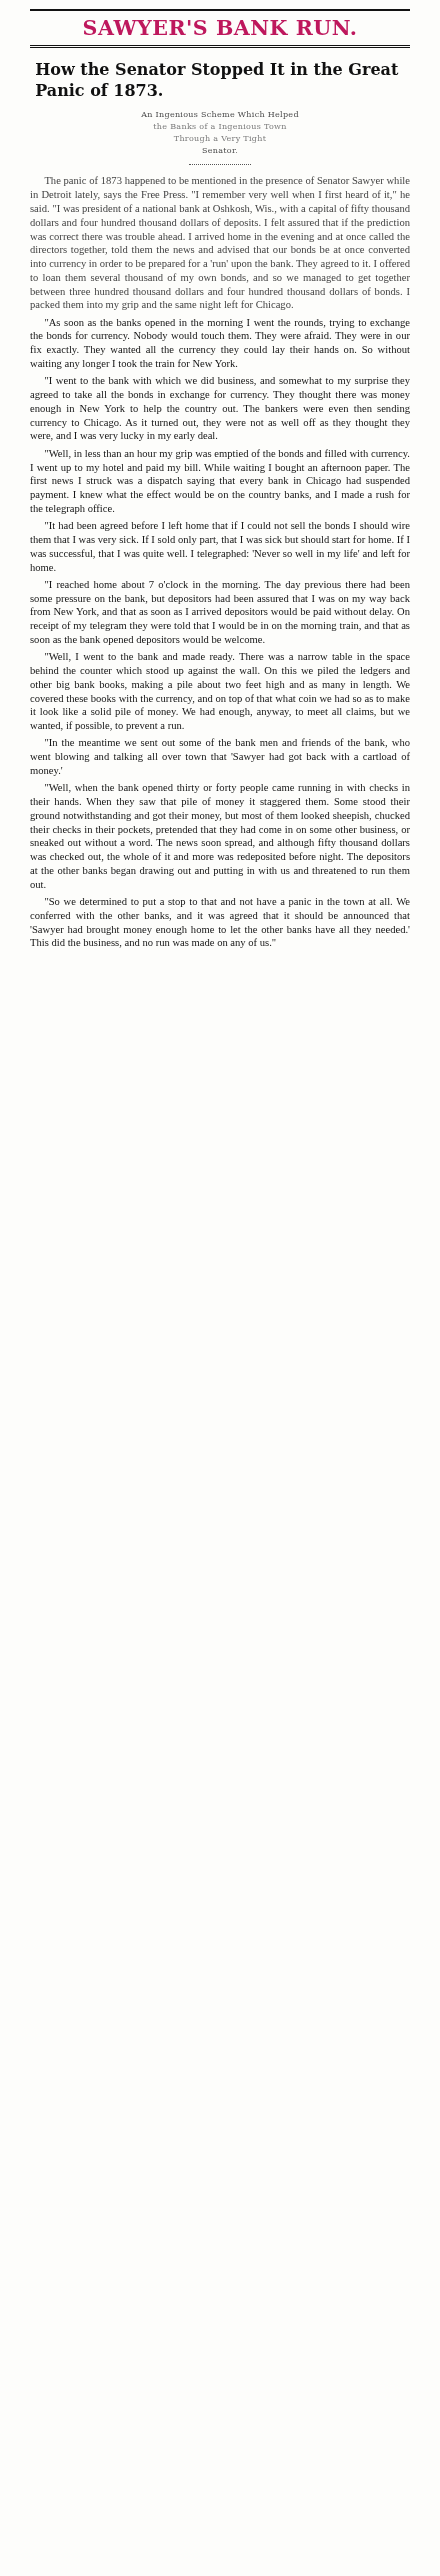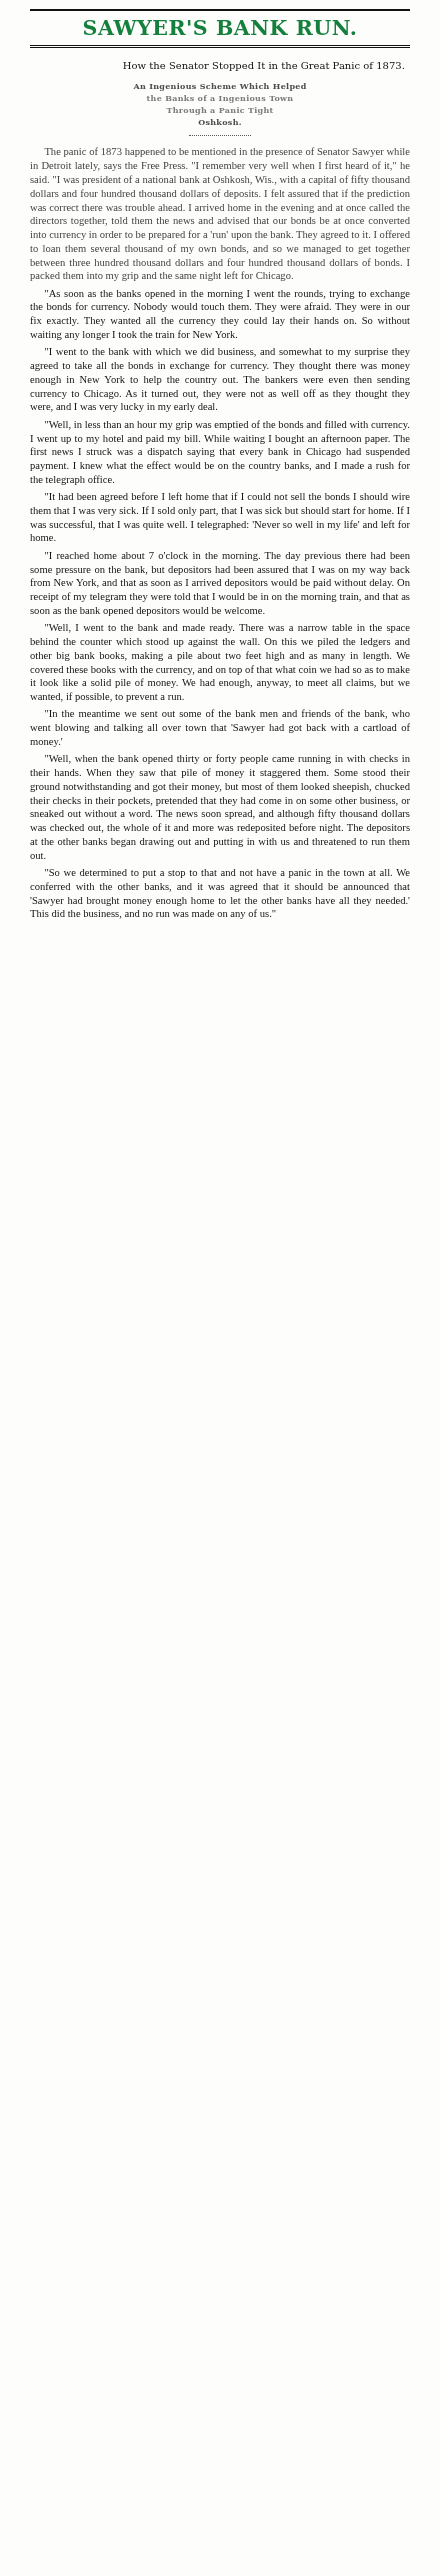--- a/index.html
+++ b/index.html
@@ -24,43 +24,43 @@
     border-bottom: 0.5px solid #121212;
     height: 0;
     margin: 0 0 7.2px 0;
   }
   .headline {
     text-align: center;
     font-family: "DejaVu Serif", serif;
     font-weight: bold;
     font-size: 20.6px;
     letter-spacing: 0.5px;
-    color: #15803d;
+    color: #be185d;
     margin: 2.1px 0 5.2px 0;
     line-height: 1.05;
   }
   .rule-under-headline {
     border-top: 0.5px solid #121212;
     border-bottom: 1.5px solid #121212;
     height: 1px;
     margin: 0 0 10.3px 0;
   }
   .subhead {
-    text-align: right;
+    text-align: left;
     font-family: "DejaVu Serif", serif;
-    font-weight: normal;
-    font-size: 10px;
+    font-weight: bold;
+    font-size: 16px;
     color: #111111;
     line-height: 1.32;
     margin: 0 5.2px 8.2px 5.2px;
   }
   .deck {
     text-align: center;
     font-family: "DejaVu Serif", serif;
-    font-weight: bold;
+    font-weight: normal;
     font-size: 8px;
     color: #4b4b4b;
     line-height: 1.5;
     letter-spacing: 0.3px;
     margin: 0 20.6px 5.2px 20.6px;
   }
   .deck .faded {
     color: #7b7b7b;
   }
   .dot-rule {
@@ -96,22 +96,22 @@
 
   <h1 class="headline">SAWYER'S BANK RUN.</h1>
 
   <div class="rule-under-headline"></div>
 
   <h2 class="subhead">How the Senator Stopped It in the Great Panic of 1873.</h2>
 
   <div class="deck">
     <div>An Ingenious Scheme Which Helped</div>
     <div class="faded">the Banks of a Ingenious Town</div>
-    <div class="faded">Through a Panic Tight</div>
-    <div>Oshkosh.</div>
+    <div class="faded">Through a Very Tight</div>
+    <div>Senator.</div>
   </div>
 
   <div class="dot-rule"></div>
 
   <div class="body-text">
     <p class="faintish">The panic of 1873 happened to be mentioned in the presence of Senator Sawyer while in Detroit lately, says the Free Press. "I remember very well when I first heard of it," he said. "I was president of a national bank at Oshkosh, Wis., with a capital of fifty thousand dollars and four hundred thousand dollars of deposits. I felt assured that if the prediction was correct there was trouble ahead. I arrived home in the evening and at once called the directors together, told them the news and advised that our bonds be at once converted into currency in order to be prepared for a 'run' upon the bank. They agreed to it. I offered to loan them several thousand of my own bonds, and so we managed to get together between three hundred thousand dollars and four hundred thousand dollars of bonds. I packed them into my grip and the same night left for Chicago.</p>
     <div class="spacer"></div>
     <p>"As soon as the banks opened in the morning I went the rounds, trying to exchange the bonds for currency. Nobody would touch them. They were afraid. They were in our fix exactly. They wanted all the currency they could lay their hands on. So without waiting any longer I took the train for New York.</p>
     <div class="spacer"></div>
     <p>"I went to the bank with which we did business, and somewhat to my surprise they agreed to take all the bonds in exchange for currency. They thought there was money enough in New York to help the country out. The bankers were even then sending currency to Chicago. As it turned out, they were not as well off as they thought they were, and I was very lucky in my early deal.</p>

